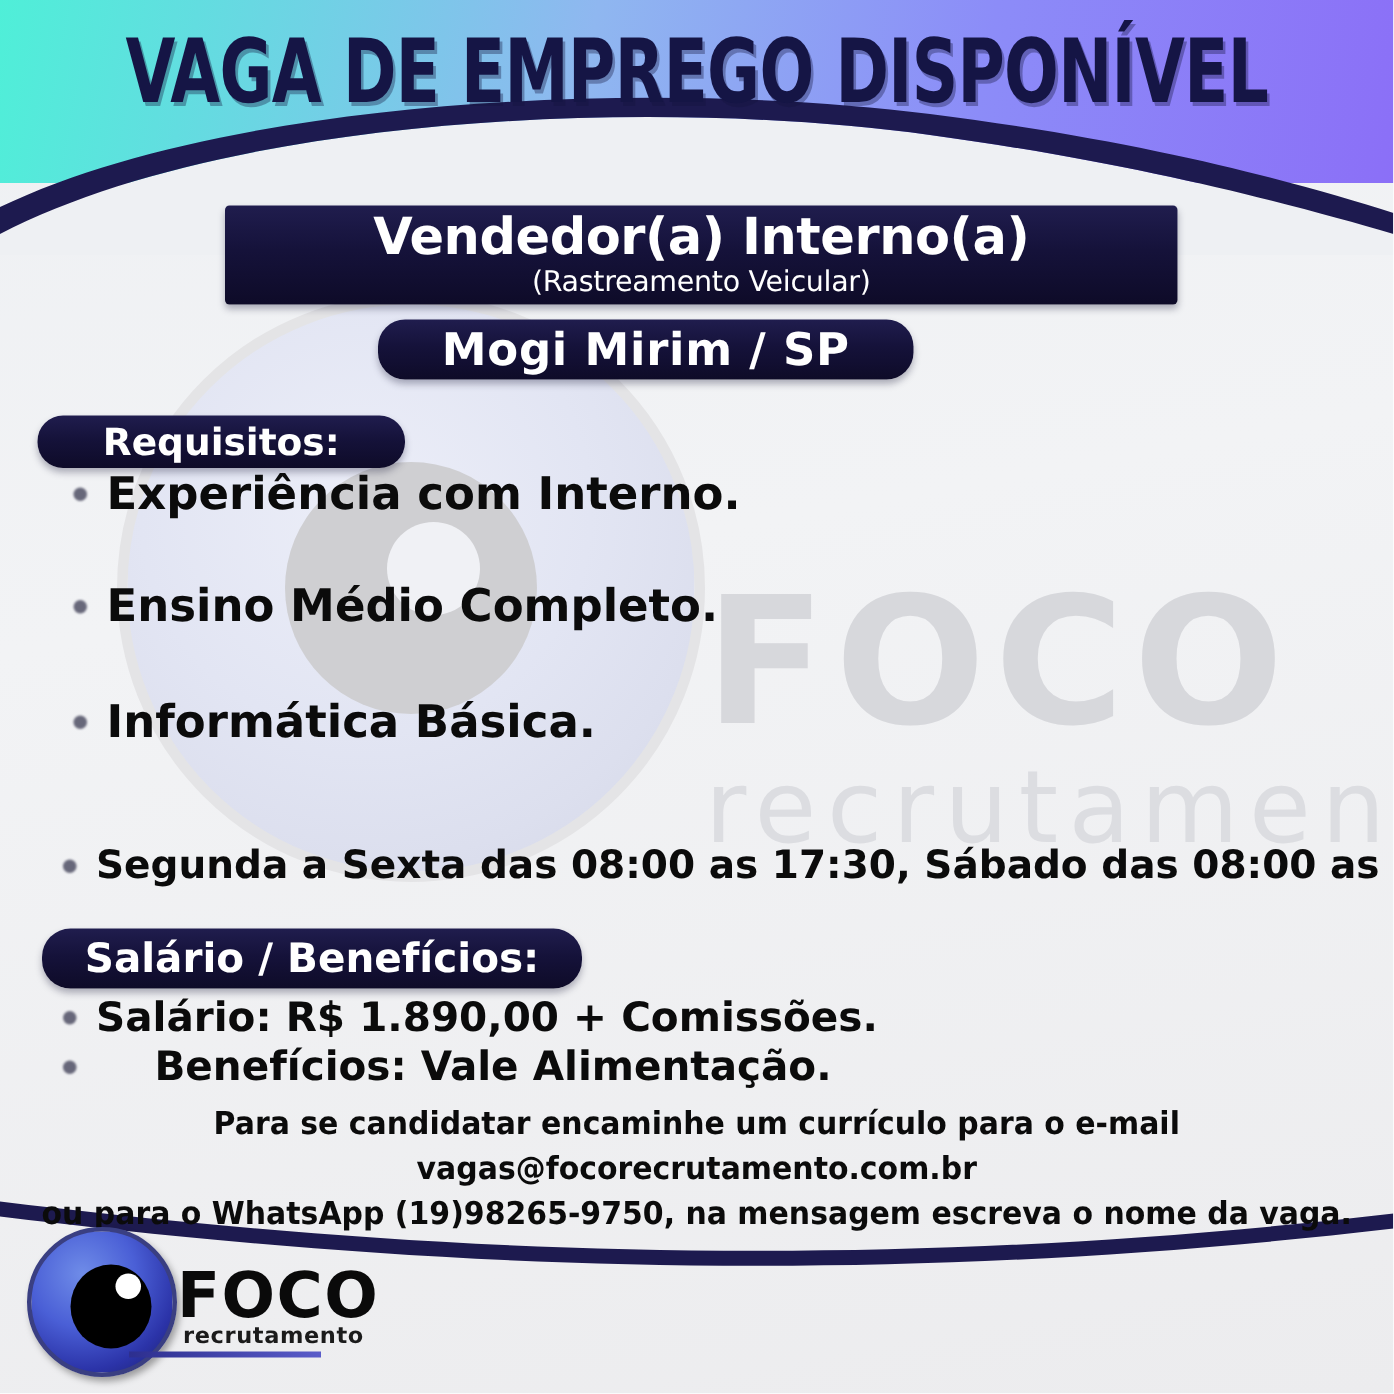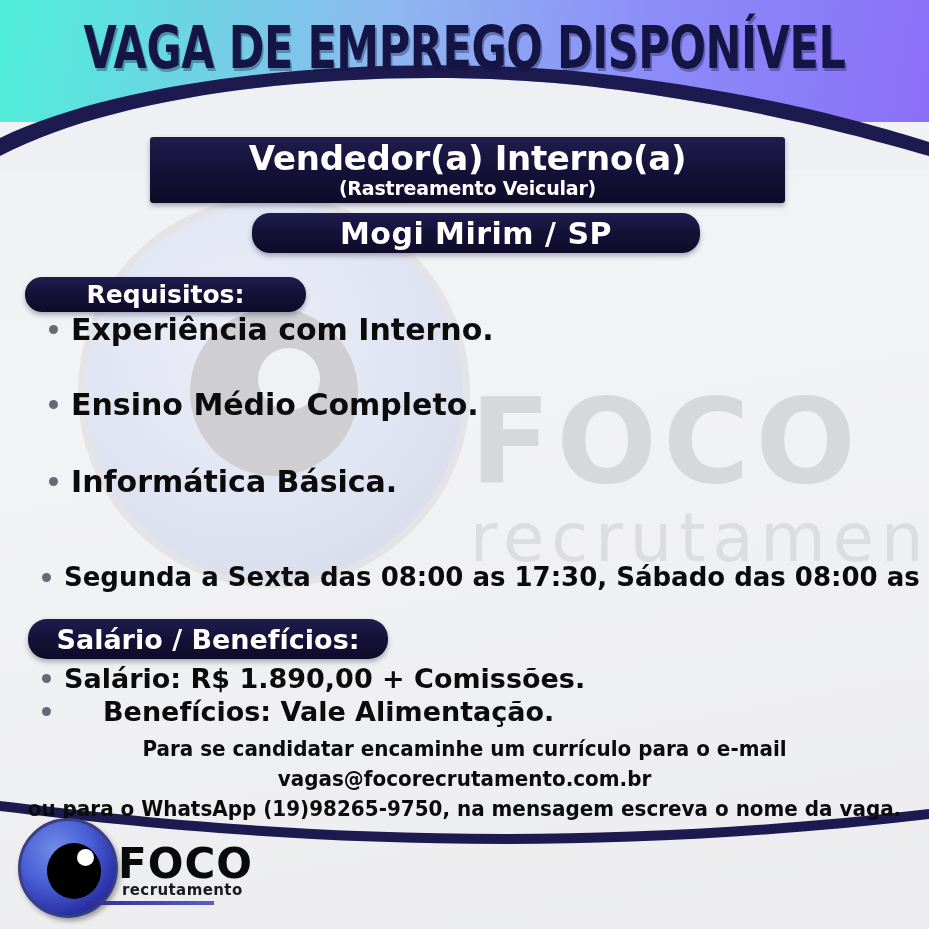--- a/index.html
+++ b/index.html
@@ -83,33 +83,33 @@
     z-index:6;
     display:flex; flex-direction:column; align-items:center; justify-content:center;
     text-align:center;
   }
   .pill-title { left:150px; top:137px; width:635px; height:66px; border-radius:3px; }
   .pill-title .t1 {
     font-family:"DejaVu Sans", sans-serif; font-weight:bold;
     font-size:34px; letter-spacing:-0.3px; line-height:1.05;
   }
   .pill-title .t2 {
-    font-family:"DejaVu Sans", sans-serif; font-weight:bold;
+    font-family:"DejaVu Sans", sans-serif; font-weight:normal;
     font-size:19px; letter-spacing:-0.2px; margin-top:1px;
   }
   .pill-city {
-    left:252px; top:213px; width:448px; height:40px; border-radius:18px;
+    left:252px; top:213px; width:357px; height:40px; border-radius:18px;
     font-family:"DejaVu Sans", sans-serif; font-weight:bold; font-size:30px;
     letter-spacing:0.5px;
   }
   .pill-sec {
     font-family:"DejaVu Sans", sans-serif; font-weight:bold;
     border-radius:17px;
   }
-  .pill-req  { left:25px;  top:277px; width:281px; height:35px; font-size:25px; }
+  .pill-req  { left:25px;  top:277px; width:245px; height:35px; font-size:25px; }
   .pill-hor  { left:25px;  top:526px; width:340px; height:36px; font-size:25px; }
   .pill-sal  { left:28px;  top:619px; width:360px; height:40px; font-size:27px;border-radius:19px; }
 
   
   .bullet {
     position:absolute; z-index:6;
     font-family:"DejaVu Sans", sans-serif; font-weight:bold;
     color:#0b0b0b;
     white-space:nowrap;
     display:flex; align-items:center;

